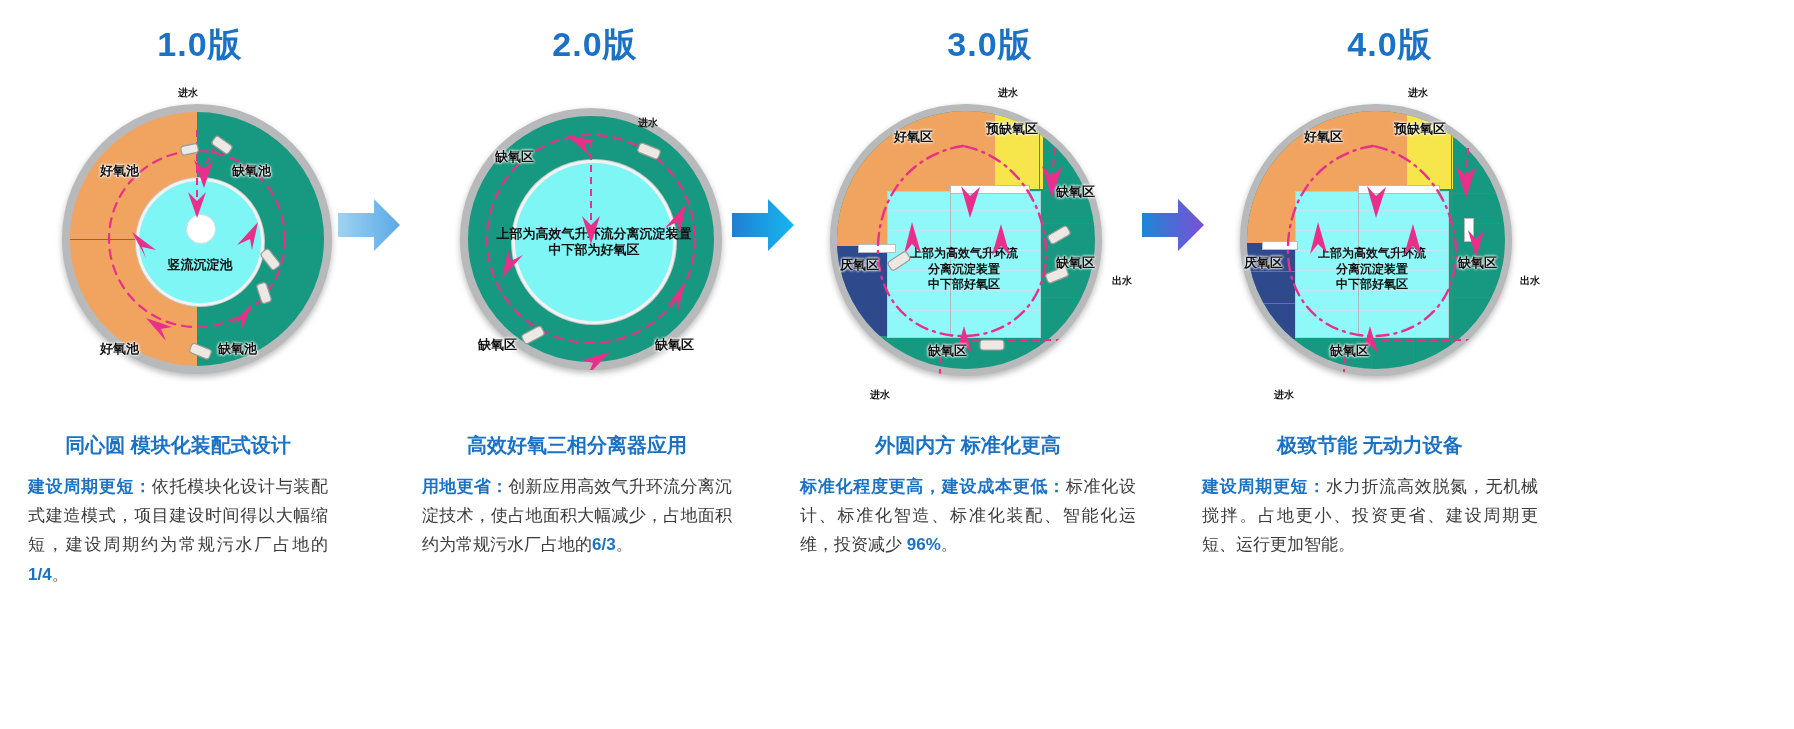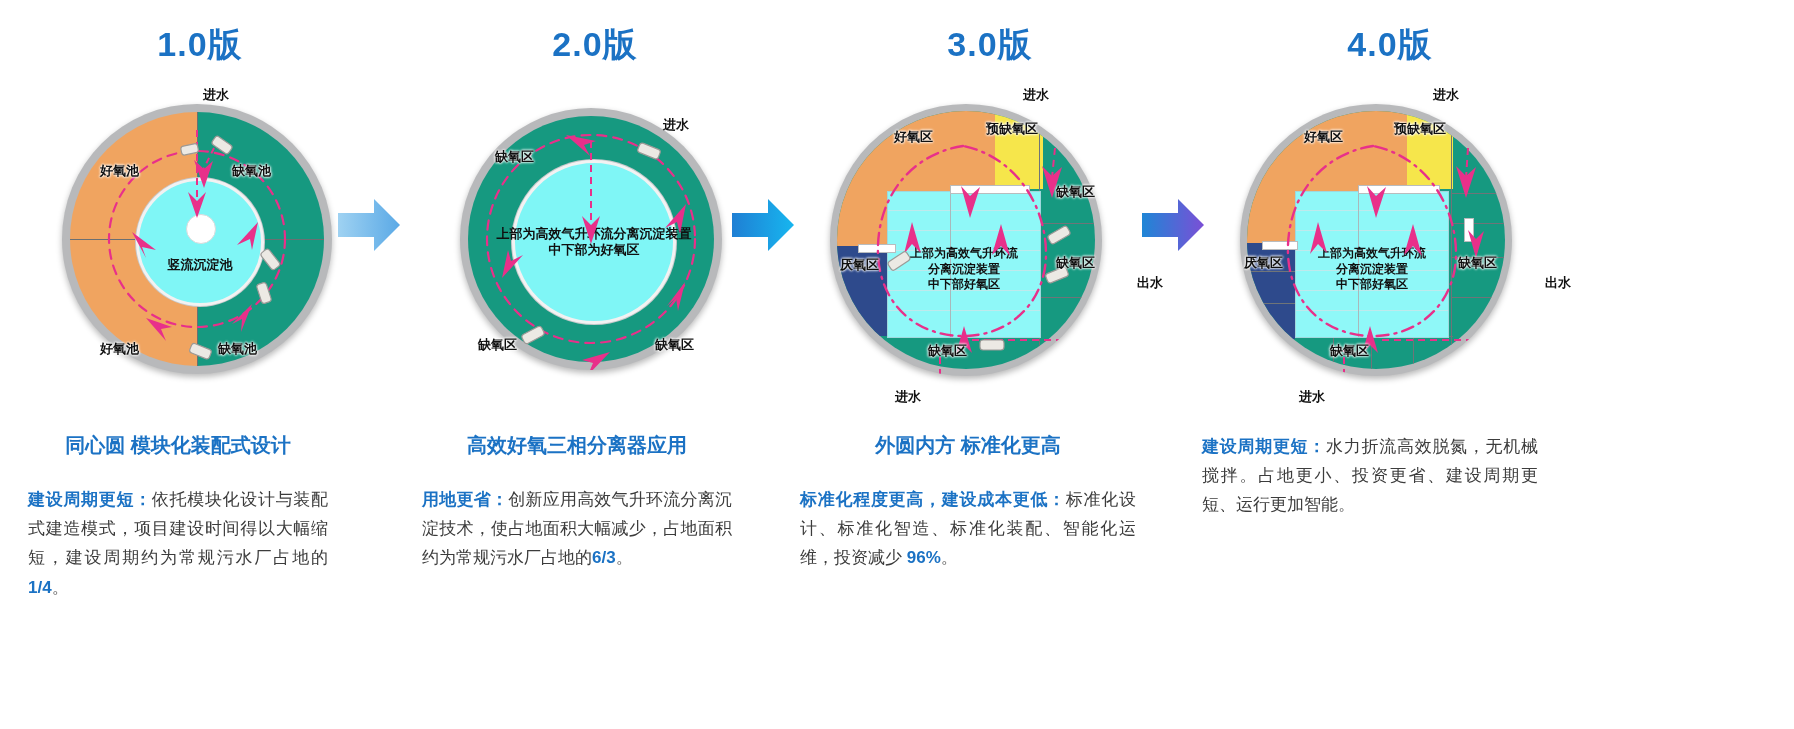--- a/index.html
+++ b/index.html
@@ -56,34 +56,34 @@
   .zone-label{
     position:absolute;font-size:13px;font-weight:bold;color:#101010;
     white-space:nowrap;
     text-shadow:0 0 3px #fff,0 0 3px #fff,0 0 2px #fff;
   }
   .pool-label{
     font-size:13px;font-weight:bold;color:#101010;text-align:center;
     line-height:1.25;white-space:nowrap;
   }
   .io-label{
-    position:absolute;font-size:13px;font-weight:bold;color:#101010;white-space:nowrap;margin-left:25px;
+    position:absolute;font-size:10px;font-weight:bold;color:#101010;white-space:nowrap;
   }
 
   
   .flowsvg{position:absolute;left:0;top:0;width:100%;height:100%;overflow:visible;pointer-events:none;}
 
   
   .step-arrow{position:absolute;top:196px;width:66px;height:58px;}
 
   
   .caption{position:absolute;top:432px;}
   .cap-title{
     font-size:20px;font-weight:bold;color:#1b72c4;text-align:center;
-    margin-bottom:26px;white-space:nowrap;
+    margin-bottom:13px;white-space:nowrap;
   }
   .cap-body{
     font-size:17px;color:#3c3c3c;line-height:1.72;text-align:justify;
   }
   .cap-body b{color:#1b72c4;}
   .cap-lead{color:#1b72c4;font-weight:bold;}
 
   
   .rect-pool{
     position:absolute;background:#8ff8f8;border:1px solid #9fd8dd;
@@ -382,19 +382,20 @@
       <div class="zone-label" style="left:204px;top:42px;">预缺氧区</div>
       <div class="zone-label" style="left:268px;top:176px;">缺氧区</div>
       <div class="zone-label" style="left:54px;top:176px;">厌氧区</div>
       <div class="zone-label" style="left:140px;top:264px;">缺氧区</div>
       <div class="io-label" style="left:218px;top:8px;">进水</div>
       <div class="io-label" style="left:330px;top:196px;">出水</div>
       <div class="io-label" style="left:84px;top:310px;">进水</div>
     </div>
 
     <div class="caption" style="left:12px;width:336px;">
+      <div class="cap-title">极致节能  无动力设备</div>
       <div class="cap-body">
         <span class="cap-lead">建设周期更短：</span><span>水力折流高效脱氮，无机械搅拌。占地更小、投资更省、建设周期更短、运行更加智能。</span><b></b><span></span>
       </div>
     </div>
   </div>
 
 </div>
 
 </body></html>

